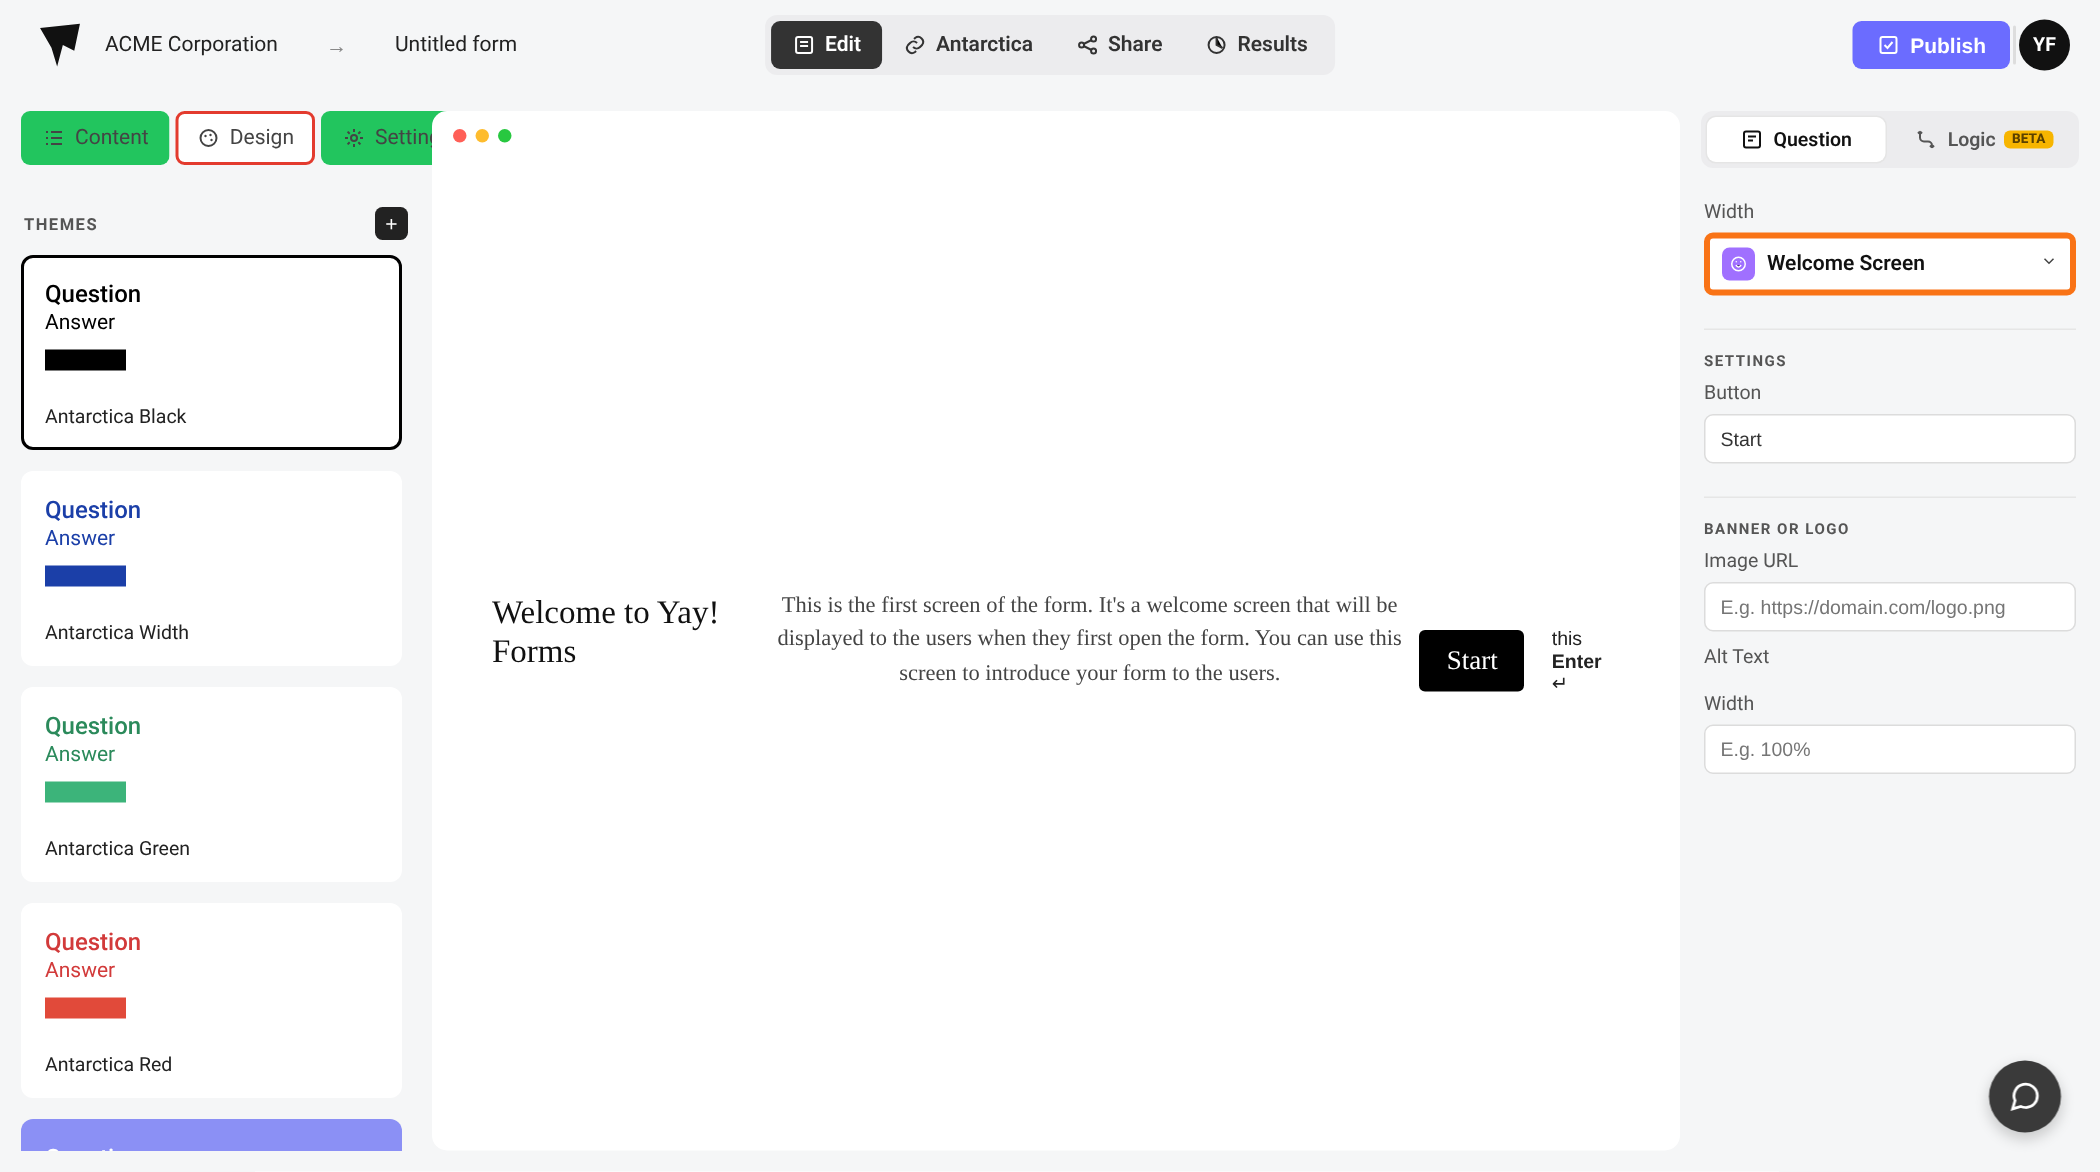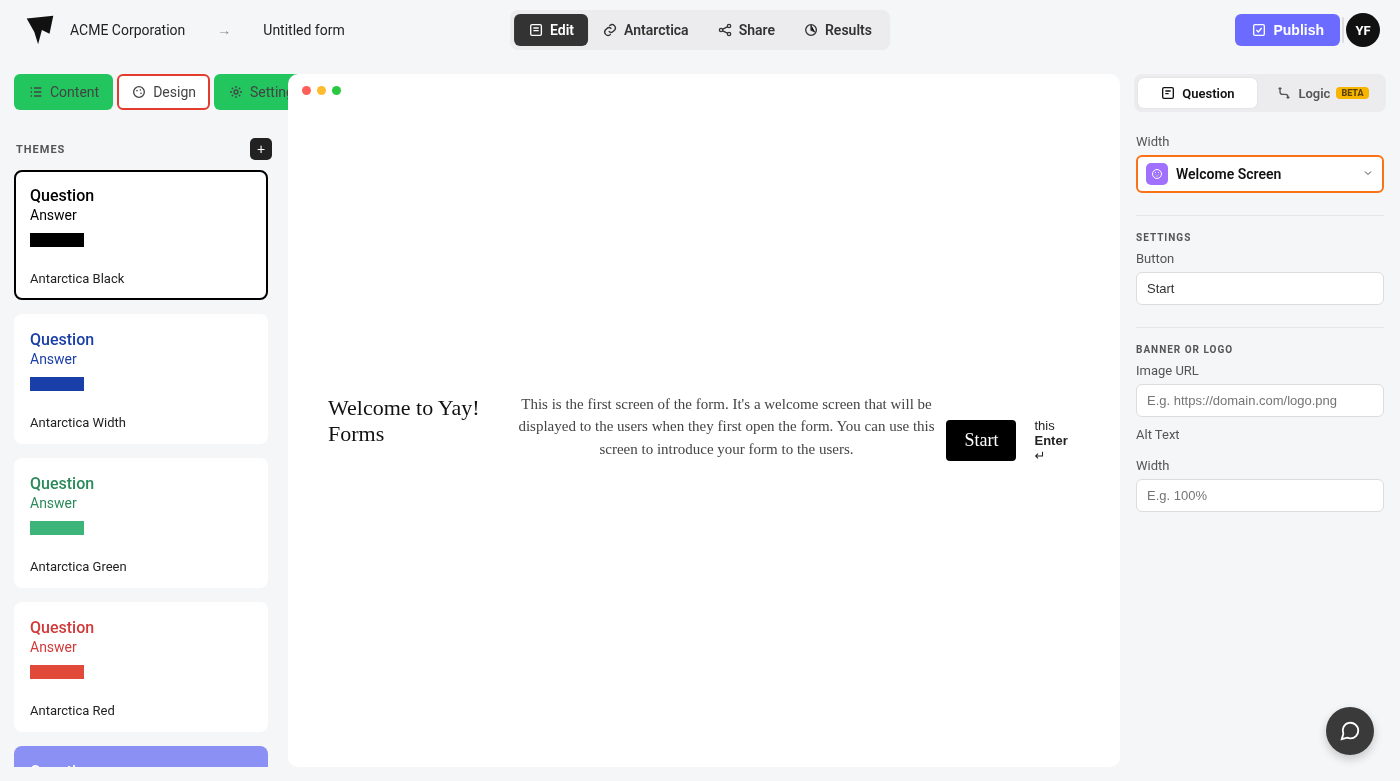--- a/index.html
+++ b/index.html
@@ -156,21 +156,21 @@
   }
   .rtab.active{ background:#fff; color:#111; box-shadow:0 0 0 1px #e5e5e5;}
   .beta{
     background:#f7b500; color:#5a4100; font-size:9px; font-weight:800;
     padding:1px 5px; border-radius:4px;
   }
   .rpanel-body{ margin-top:22px; padding:0 2px; }
   .field-label{ font-size:13px; color:#555; margin-bottom:6px; display:block;}
   .type-select{
     display:flex; align-items:center; gap:8px;
-    border:2px solid #f97316; border-radius:6px; padding:6px 8px;
+    border:4px solid #f97316; border-radius:6px; padding:6px 8px;
     background:#fff; cursor:pointer; font-size:14px; font-weight:600;
   }
   .type-icon{
     width:22px;height:22px; border-radius:5px; background:#a070ff;
     display:flex; align-items:center; justify-content:center;
   }
   .type-select .chev { margin-left:auto; color:#444;}
   .section-title{
     font-size:10px; letter-spacing:1px; color:#555; font-weight:700;
     margin-top:22px; margin-bottom:8px;

